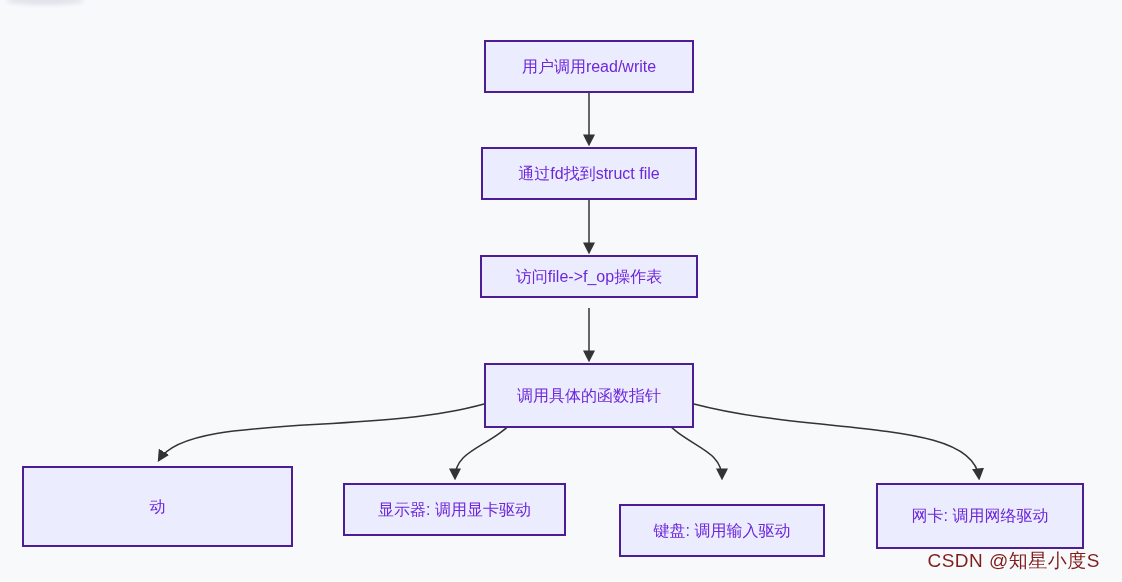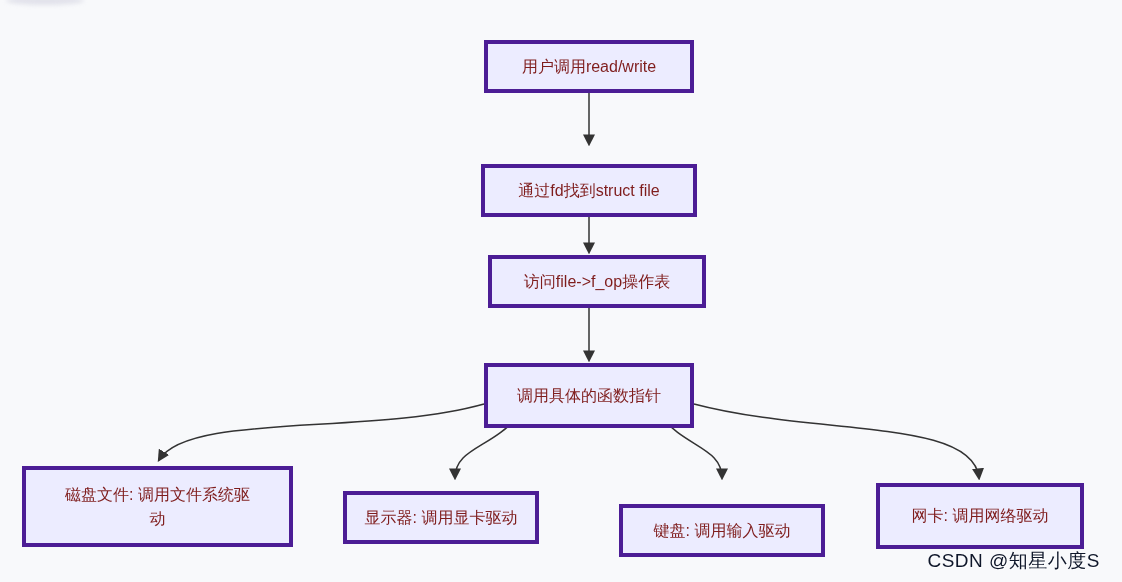--- a/index.html
+++ b/index.html
@@ -10,50 +10,50 @@
     position: relative;
     overflow: hidden;
   }
   .edges {
     position: absolute; left: 0; top: 0; z-index: 1;
   }
   .node {
     position: absolute;
     box-sizing: border-box;
     background: #ECECFF;
-    border: 4px solid #4c1d95;
-    color: #7f1d1d;
+    border: 2px solid #4c1d95;
+    color: #6d28d9;
     display: flex;
     flex-direction: column;
     align-items: center;
     justify-content: center;
     text-align: left;
     font-size: 16px;
     line-height: 24px;
     z-index: 2;
     white-space: nowrap;
   }
   .node .line { display: block; }
   
   #node-a { left: 484px; top: 40px;  width: 210px; height: 53px; }
-  #node-b { left: 481px; top: 147px; width: 216px; height: 53px; margin-top: 17px; }
-  #node-c { left: 480px; top: 255px; width: 218px; height: 53px; margin-left: 8px; }
+  #node-b { left: 481px; top: 147px; width: 216px; height: 53px; }
+  #node-c { left: 480px; top: 255px; width: 218px; height: 43px; }
   #node-d { left: 484px; top: 363px; width: 210px; height: 65px; }
   #node-e { left: 22px;  top: 466px; width: 271px; height: 81px; }
-  #node-f { left: 343px; top: 483px; width: 196px; height: 53px; margin-top: 8px; }
+  #node-f { left: 343px; top: 483px; width: 223px; height: 53px; }
   #node-g { left: 619px; top: 504px; width: 206px; height: 53px; }
   #node-h { left: 876px; top: 483px; width: 208px; height: 66px; }
 
   .watermark {
     position: absolute;
     right: 22px;
     bottom: 8px;
     font-size: 19px;
     letter-spacing: 0.5px;
-    color: #0f172a;
+    color: #7f1d1d;
     text-shadow: 1px 1px 1px #ffffff;
     z-index: 3;
     user-select: none;
   }
   .top-left-artifact {
     position: absolute;
     left: 6px; top: -4px;
     width: 78px; height: 9px;
     background: rgba(175, 175, 200, 0.30);
     border-radius: 50%;
@@ -93,21 +93,20 @@
 
 <div id="node-c" class="node">
   <span class="line">访问file-&gt;f_op操作表</span>
 </div>
 
 <div id="node-d" class="node">
   <span class="line">调用具体的函数指针</span>
 </div>
 
 <div id="node-e" class="node">
-  <span class="line">磁盘文件: 调用文件系统驱</span>
   <span class="line">动</span>
 </div>
 
 <div id="node-f" class="node">
   <span class="line">显示器: 调用显卡驱动</span>
 </div>
 
 <div id="node-g" class="node">
   <span class="line">键盘: 调用输入驱动</span>
 </div>

